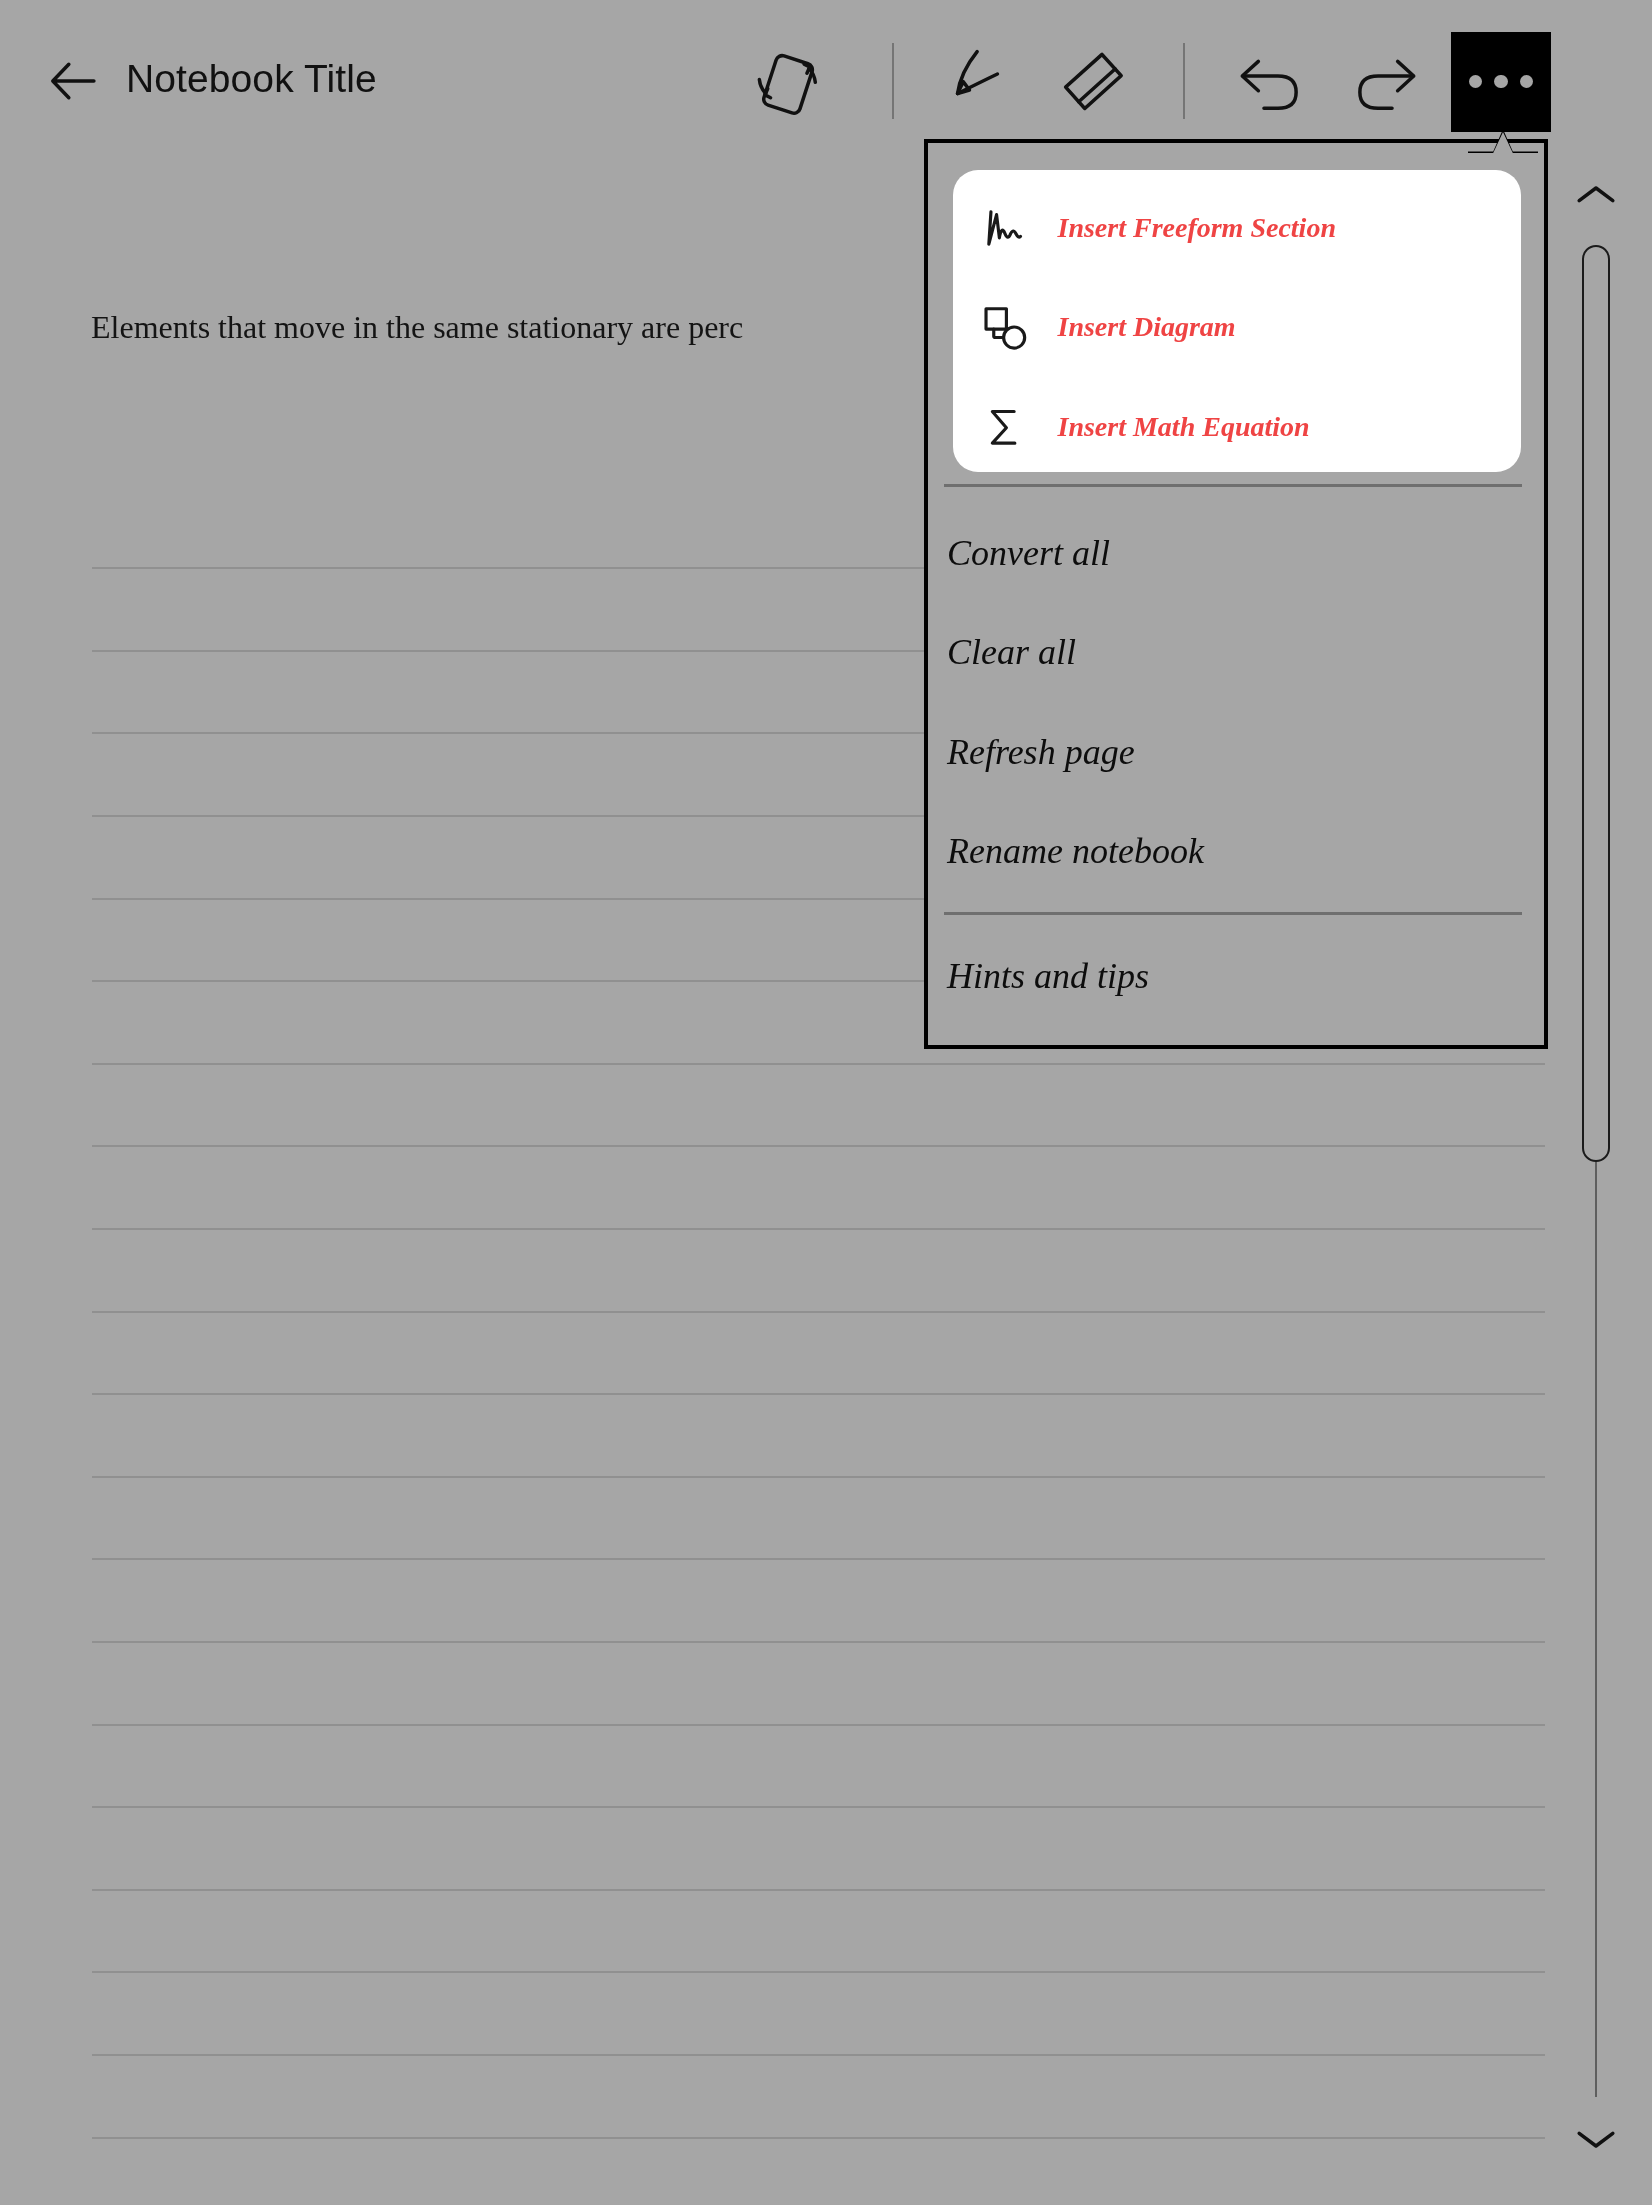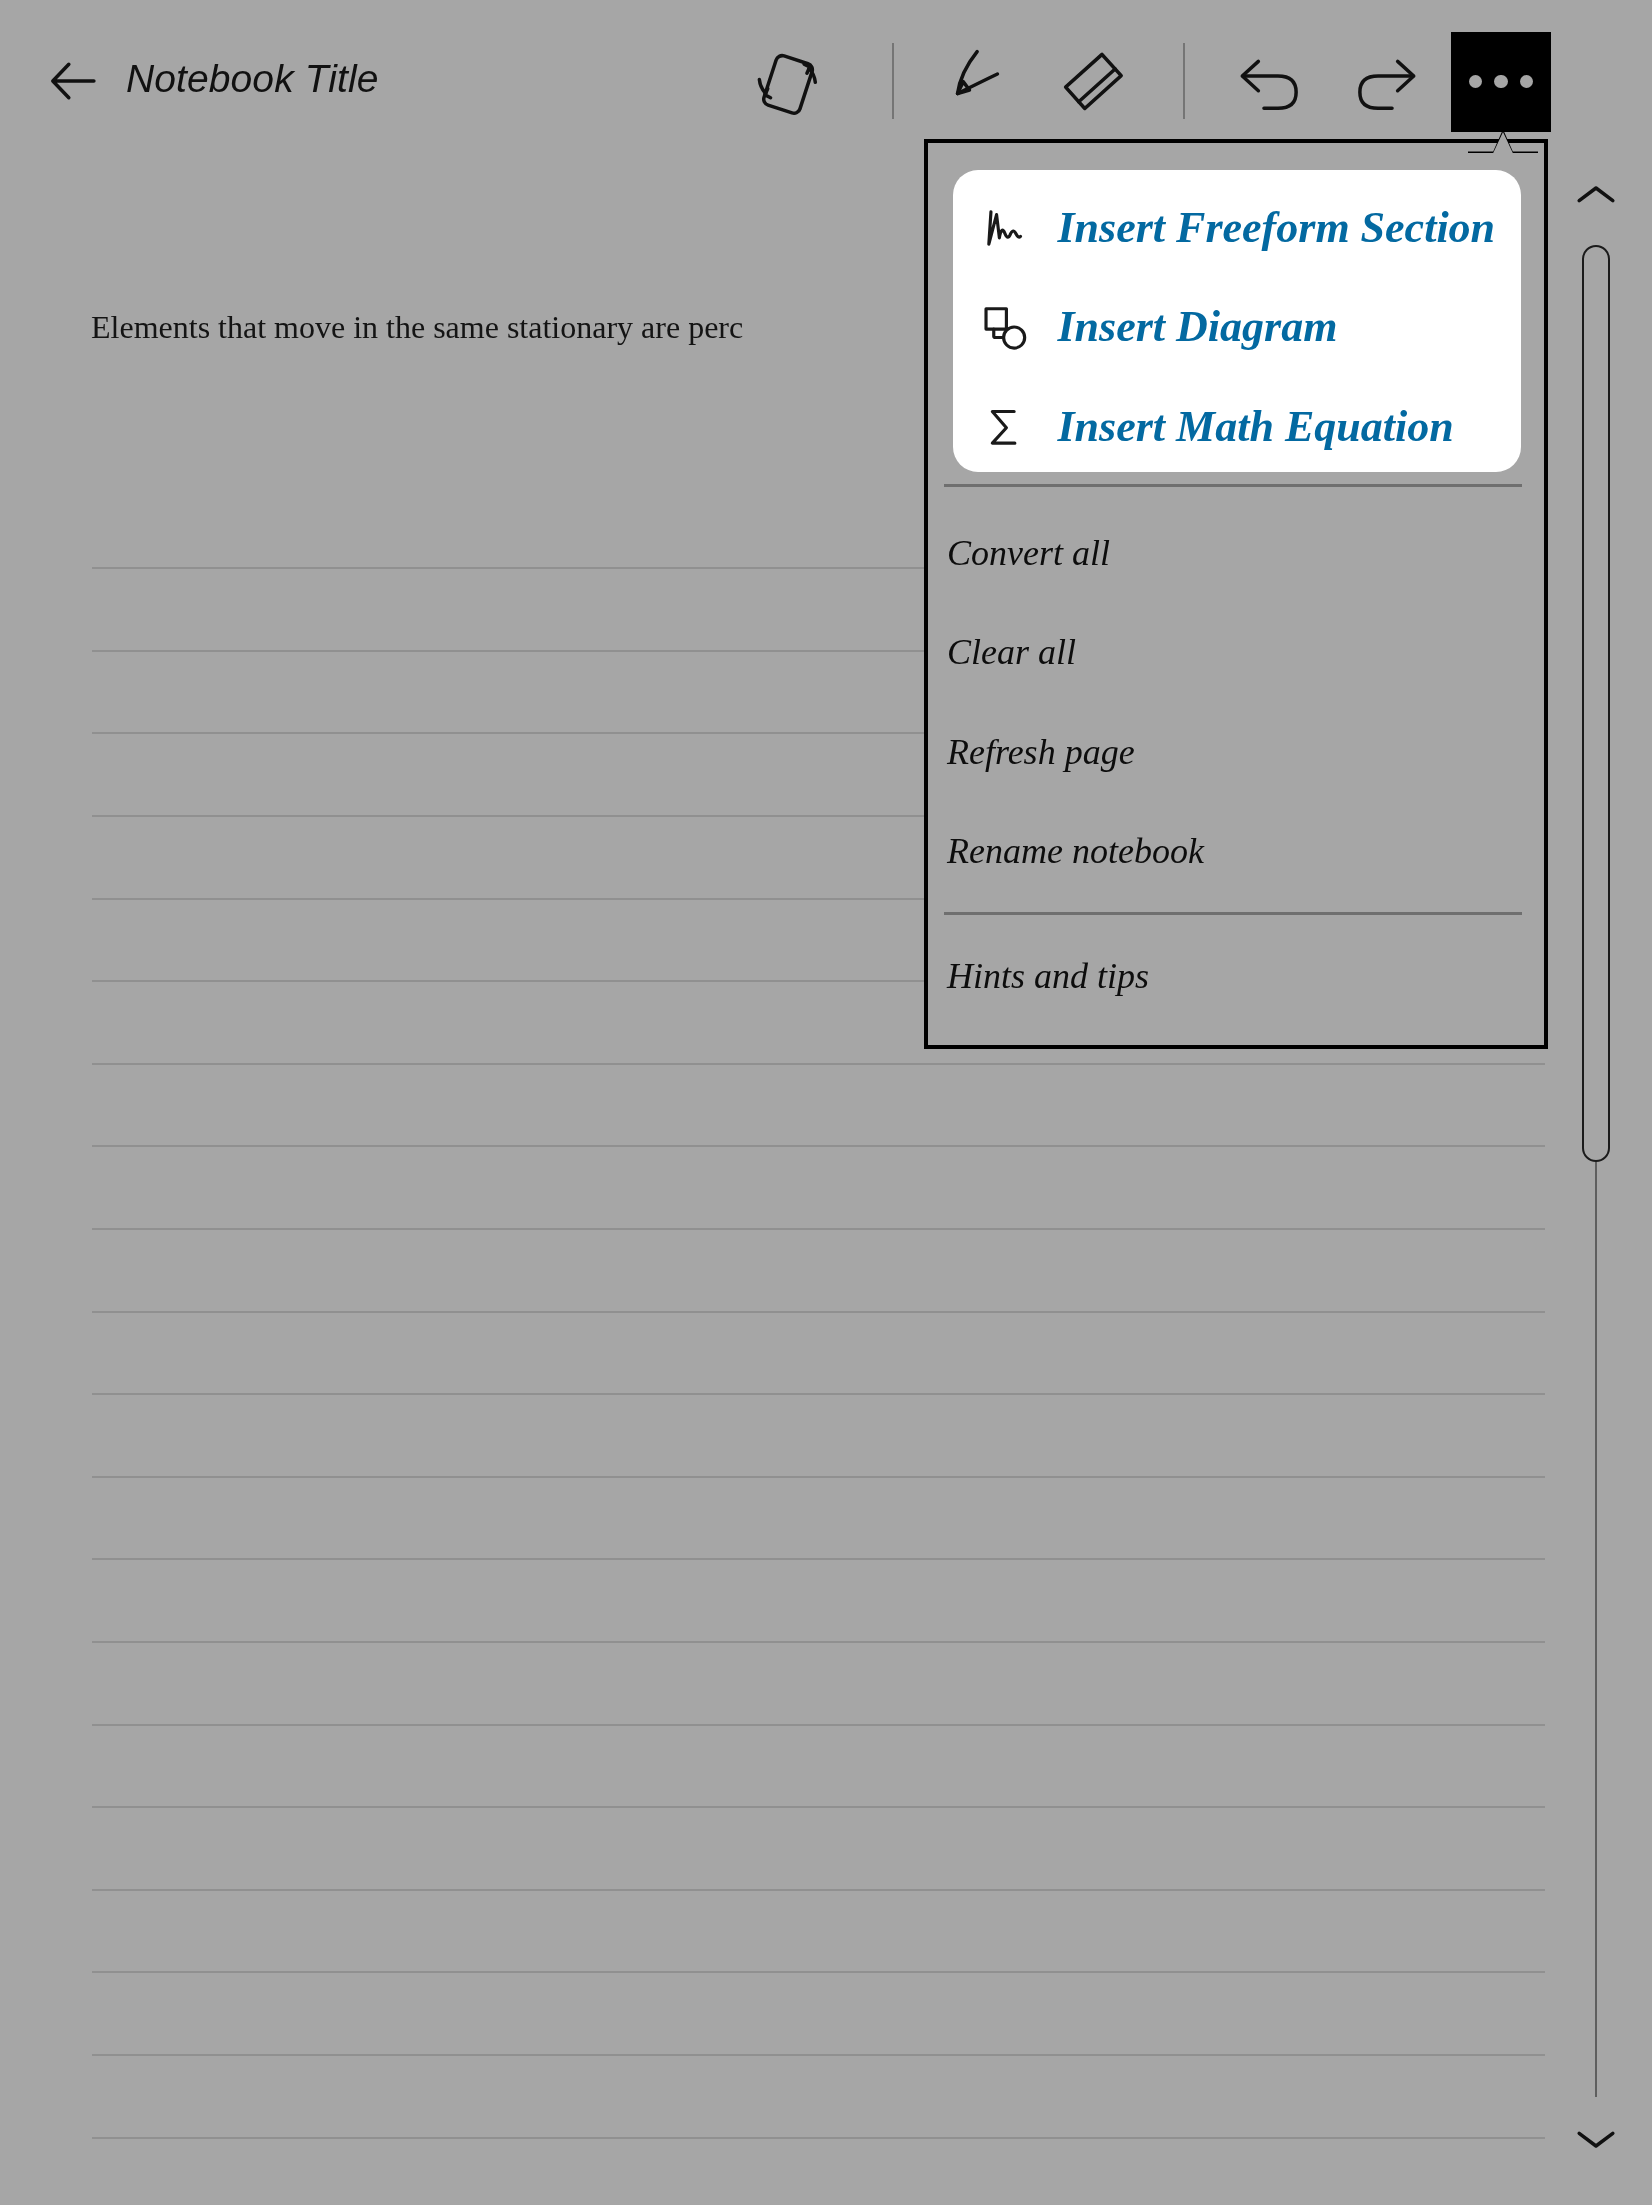--- a/index.html
+++ b/index.html
@@ -9,21 +9,21 @@
   body {
     width: 1652px; height: 2205px;
     position: relative; overflow: hidden;
     font-family: "Liberation Sans", sans-serif;
     -webkit-font-smoothing: antialiased;
   }
 
   
   .header {
     position: absolute; left: 0; top: 0;
-    width: 1652px; height: 162px; font-style: italic;
+    width: 1652px; height: 162px;
   }
   .back-arrow {
     position: absolute; left: 50px; top: 60px;
     width: 46px; height: 42px;
     cursor: pointer;
   }
   .page-title {
     position: absolute; left: 126px; top: 57px;
     font-size: 39px; font-weight: 500;
     color: #111; letter-spacing: 0.1px;
@@ -140,21 +140,21 @@
     width: 100%; height: 101px;
     display: flex; align-items: center;
   }
   .mrow .m-ico {
     width: 105px; flex: 0 0 105px;
     display: flex; align-items: center; justify-content: center;
   }
   .mrow .m-label {
     font-family: "Liberation Serif", serif;
     font-style: italic; font-weight: 700;
-    font-size: 44px; color: #0369a1;
+    font-size: 28px; color: #ef4444;
     white-space: nowrap;
   }
   .card-r0 { top: 7px; }
   .card-r1 { top: 106px; }
   .card-r2 { top: 206px; text-align: center; }
 
   .menu-divider {
     position: absolute; left: 16px;
     width: 578px; height: 2.8px;
     background: #6f6f6f;

